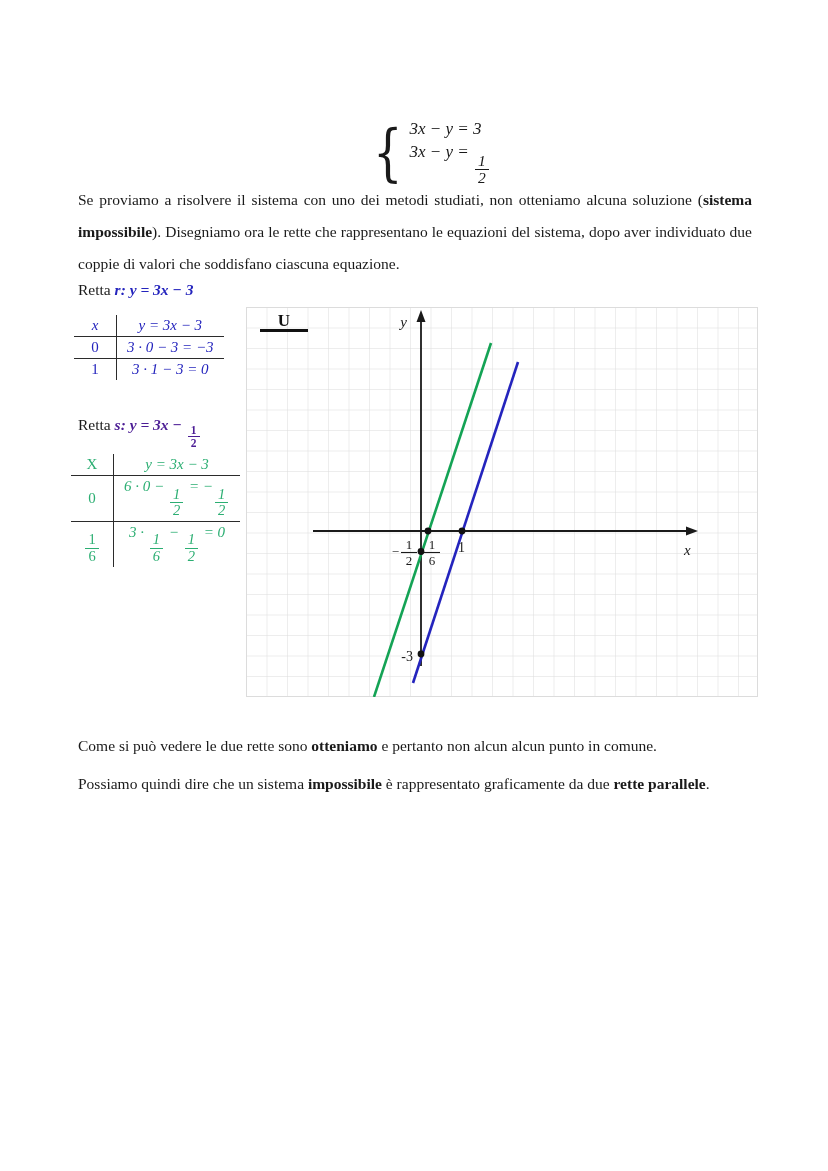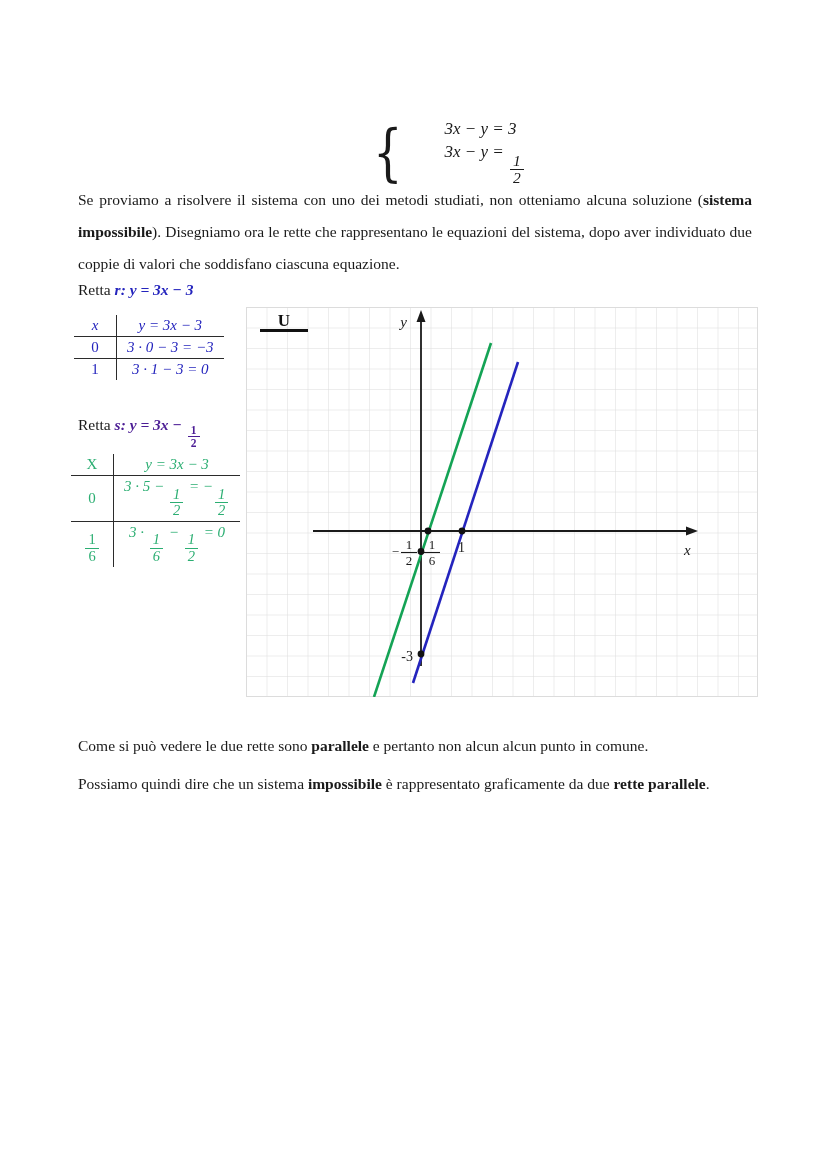--- a/index.html
+++ b/index.html
@@ -10,21 +10,21 @@
   .abs{position:absolute;margin:0;}
   .body{font-size:15.5px;line-height:1.25;}
   .just{text-align:justify;line-height:2.06;}
   b{font-weight:700;}
 
   
   .system{display:flex;align-items:center;}
   .brace{font-family:"DejaVu Serif",serif;font-size:62px;font-weight:400;
          line-height:1;transform:scaleX(.75);margin-right:2px;}
   .eqs{display:flex;flex-direction:column;justify-content:center;}
-  .eq{font-size:17px;white-space:nowrap;margin-left:35px;}
+  .eq{font-size:17px;white-space:nowrap;}
   .eq + .eq{margin-top:3px;}
   .math{font-style:italic;}
   .bold{font-weight:700;font-style:italic;}
   .blue{color:#2424BD;}
   .green{color:#4c1d95;}
 
   
   .frac{display:inline-flex;flex-direction:column;text-align:center;line-height:1.08;
         vertical-align:-0.52em;margin:0 2px;}
   .frac .fn{display:block;padding:0 3px;}
@@ -93,21 +93,21 @@
       </span></p>
 
   <table class="abs vtable green-t" style="left:71px;top:454px;">
     <tbody>
       <tr class="hr">
         <td class="c1">X</td>
         <td class="math">y = 3x − 3</td>
       </tr>
       <tr class="r1">
         <td class="c1">0</td>
-        <td class="math"><span>3 · 5 − </span><span class="frac">
+        <td class="math"><span>6 · 0 − </span><span class="frac">
               <span class="fn">1</span>
               <span class="fd">2</span>
             </span><span> = −</span><span class="frac">
               <span class="fn">1</span>
               <span class="fd">2</span>
             </span></td>
       </tr>
       <tr>
         <td class="c1"><span class="frac">
               <span class="fn">1</span>
@@ -160,17 +160,17 @@
       <text class="fs" x="163" y="242" text-anchor="middle" fill="#1A1A1A">1</text>
       <line x1="155" y1="245.5" x2="171" y2="245.5" stroke="#1A1A1A" stroke-width="1.1"></line>
       <text class="fs" x="163" y="258" text-anchor="middle" fill="#1A1A1A">2</text>
 
       <text class="fs" x="186" y="242" text-anchor="middle" fill="#1A1A1A">1</text>
       <line x1="178" y1="245.5" x2="194" y2="245.5" stroke="#1A1A1A" stroke-width="1.1"></line>
       <text class="fs" x="186" y="258" text-anchor="middle" fill="#1A1A1A">6</text>
     </svg>
   </div>
 
-  <p class="abs body" style="left:78px;top:736px;width:674px;"><span>Come si può vedere le due rette sono </span><b>parallele</b><span> e pertanto non alcun alcun punto in comune.</span></p>
+  <p class="abs body" style="left:78px;top:736px;width:674px;"><span>Come si può vedere le due rette sono </span><b>otteniamo</b><span> e pertanto non alcun alcun punto in comune.</span></p>
 
   <p class="abs body just" style="left:78px;top:768px;width:674px;line-height:2.0;"><span>Possiamo quindi dire che un sistema </span><b>impossibile</b><span> è rappresentato graficamente da due </span><b>rette parallele</b><span>.</span></p>
 
 </div>
 
 </body></html>

